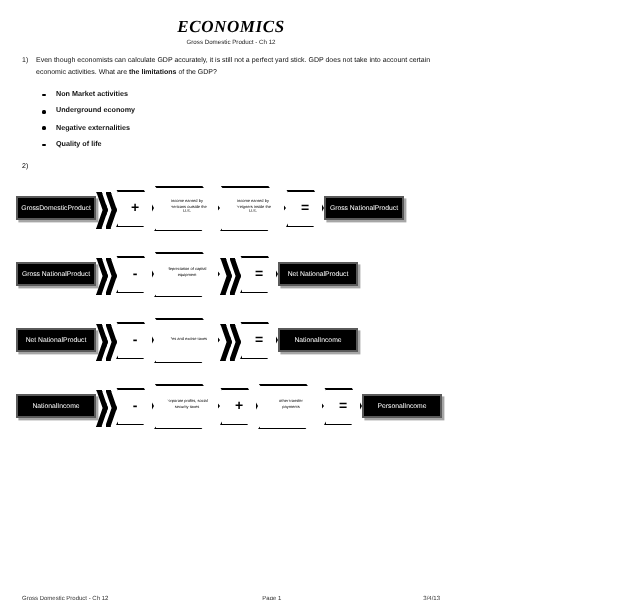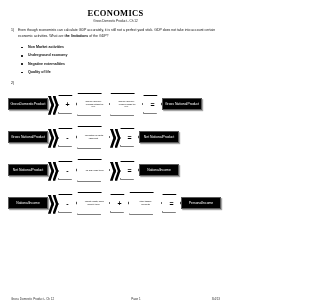--- a/index.html
+++ b/index.html
@@ -24,20 +24,21 @@
 
   
   .doc-title {
     text-align: center;
     font-family: "Liberation Serif", serif;
     font-weight: bold;
     font-size: 8.5px;
     letter-spacing: 0.3px;
     margin: 9px 0 0 0;
     line-height: 9px;
+    font-style: italic;
   }
   .doc-subtitle {
     text-align: center;
     font-size: 3.1px;
     line-height: 5px;
     margin: 0.5px 0 0 0;
     color: #222;
   }
 
   

